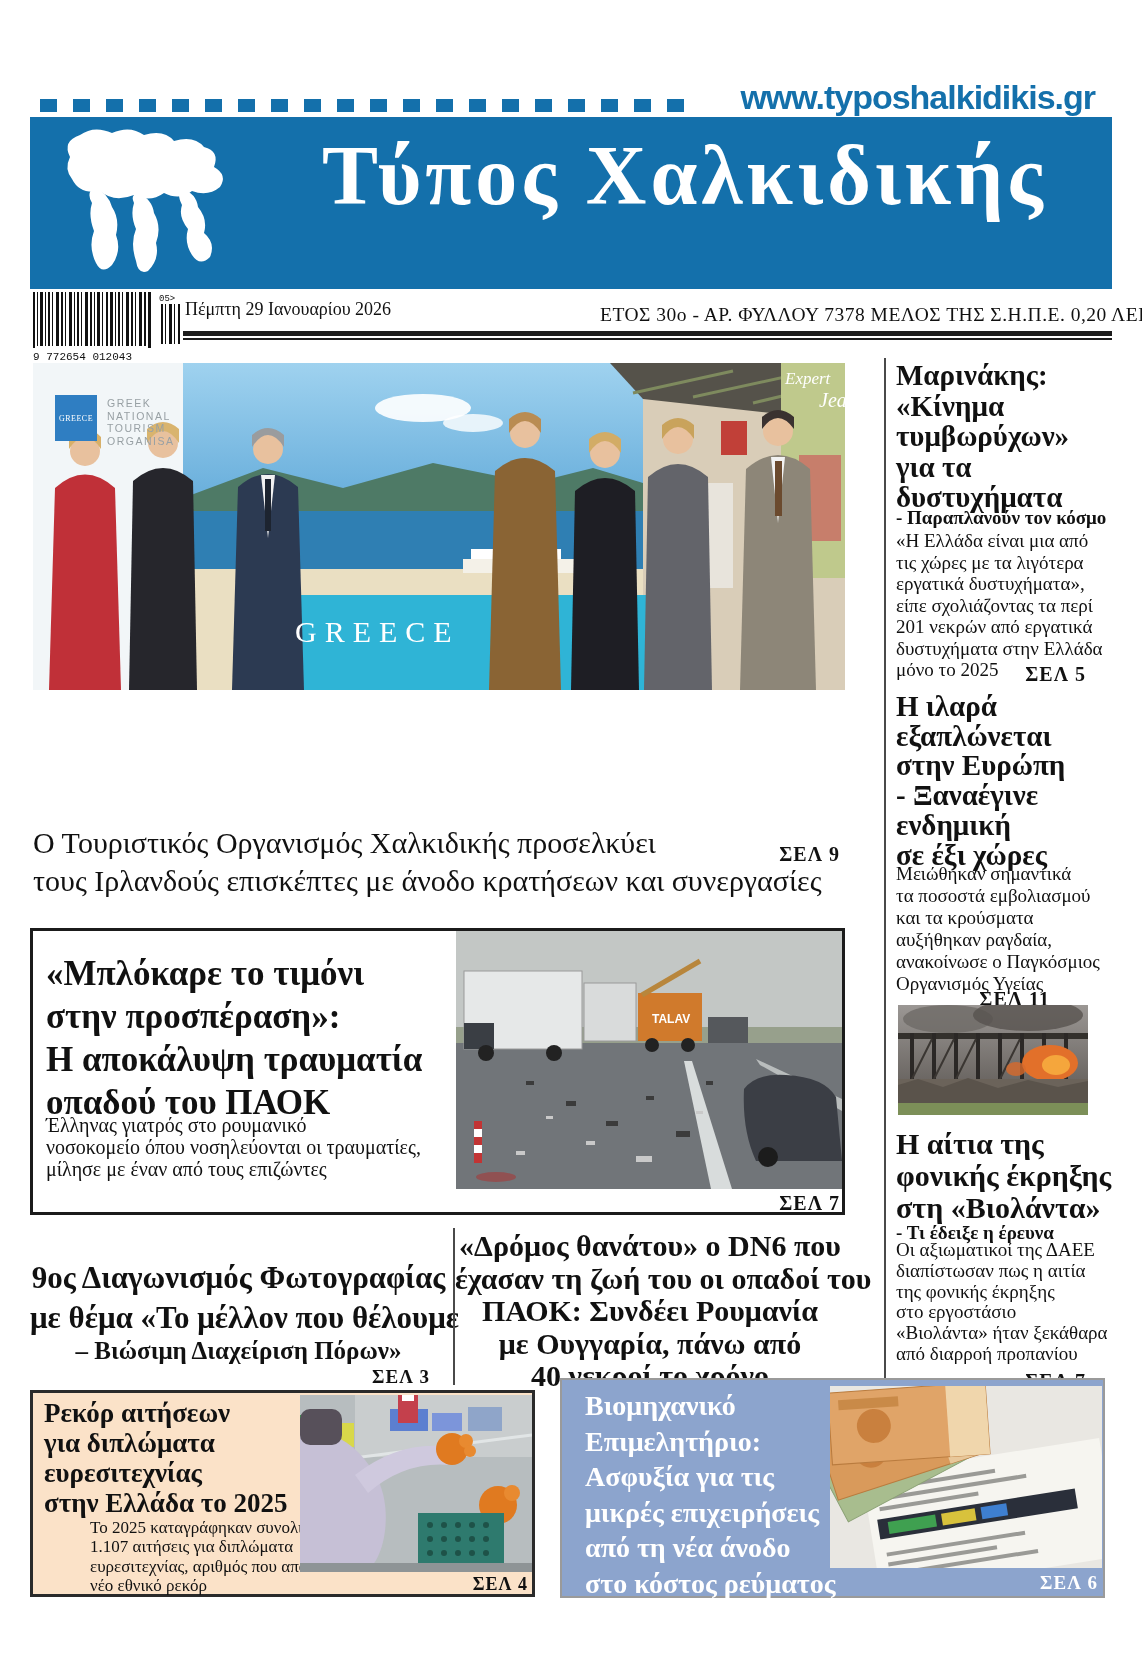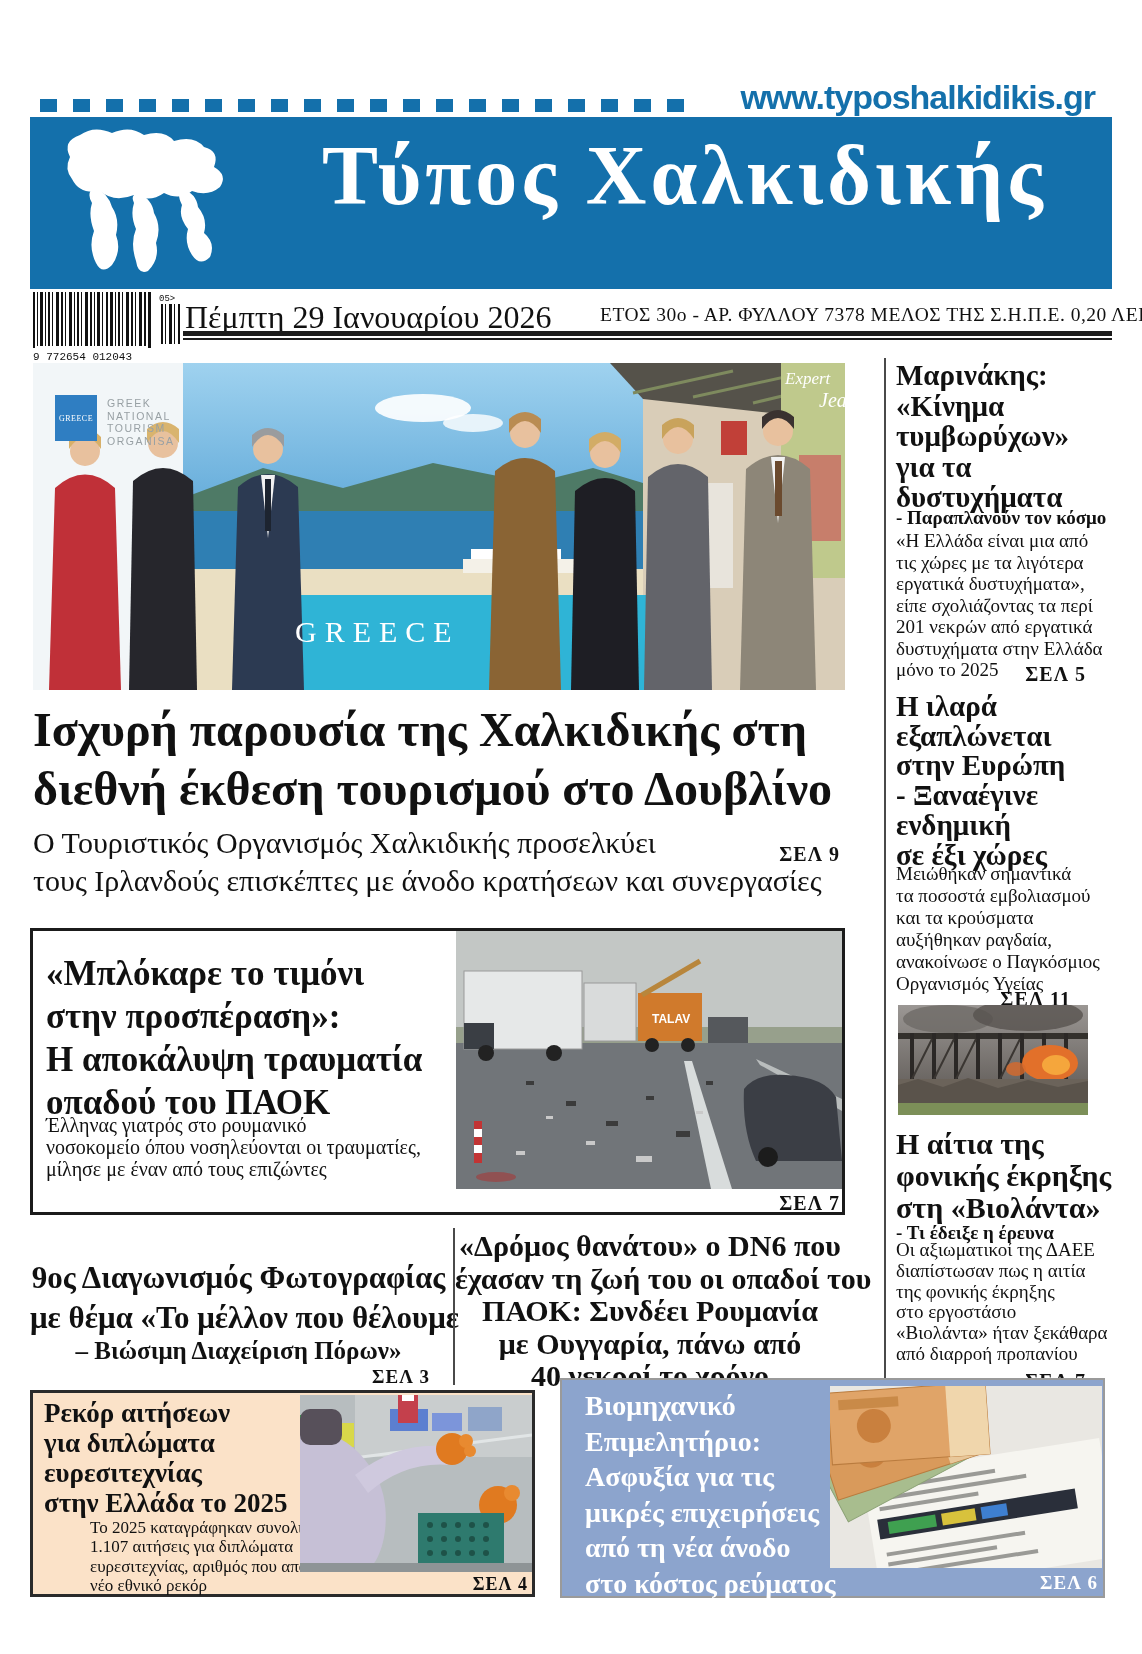--- a/index.html
+++ b/index.html
@@ -12,21 +12,21 @@
   .white{color:#fff;}
   .ref{font-weight:bold;font-size:20px;letter-spacing:1px;}
   
   .masthead{left:30px;top:117px;width:1082px;height:172px;background:#1470AB;}
   .dashes{left:40px;top:99px;width:645px;height:13px;
           background:repeating-linear-gradient(90deg,#1470AB 0 17px,transparent 17px 33px);}
   .url{left:650px;top:78px;width:445px;font-size:34px;font-weight:bold;color:#1470AB;text-align:right;letter-spacing:-1px;}
   .mast-title{left:292px;top:10px;width:800px;font-size:84px;font-weight:bold;color:#fff;letter-spacing:4px;}
   .mast-sub{right:20px;top:130px;font-size:22px;font-weight:bold;color:#fff;letter-spacing:1px;margin-top:38px;}
   
-  .dateline{left:185px;top:299px;font-size:32px;}
+  .dateline{left:185px;top:299px;font-size:18px;}
   .issue{left:600px;top:304px;width:512px;font-size:19.5px;text-align:right;letter-spacing:.5px;}
   .ruleA{left:183px;top:331px;width:929px;height:5px;background:#1c1c1c;}
   .ruleB{left:183px;top:338px;width:929px;height:2px;background:#1c1c1c;}
   .vdiv{background:#4a4a4a;width:2px;}
   
   .lead-h{left:33px;top:700px;width:812px;font-size:48px;font-weight:bold;line-height:59px;}
   .lead-sub{left:33px;top:824px;width:812px;font-size:30px;line-height:38px;}
   
   .crash-box{left:30px;top:928px;width:815px;height:287px;border:3px solid #1b1b1b;box-sizing:border-box;background:#fff;}
   .crash-h{left:46px;top:952px;width:410px;font-size:35px;font-weight:bold;line-height:43px;}
@@ -184,21 +184,21 @@
 
   <div class="abs vdiv" style="left:884px;top:358px;height:1024px;"></div>
 
   <div class="abs sb-h nowrap" style="left:896px;top:360px;width:200px;">Μαρινάκης:<br>«Κίνημα<br>τυμβωρύχων»<br>για τα<br>δυστυχήματα</div>
   <div class="abs sb-k nowrap" style="left:896px;top:507px;">- Παραπλανούν τον κόσμο</div>
   <div class="abs sb-b nowrap" style="left:896px;top:530px;width:200px;">«Η Ελλάδα είναι μια από<br>τις χώρες με τα λιγότερα<br>εργατικά δυστυχήματα»,<br>είπε σχολιάζοντας τα περί<br>201 νεκρών από εργατικά<br>δυστυχήματα στην Ελλάδα<br>μόνο το 2025</div>
   <div class="abs ref rt" style="left:896px;top:663px;width:190px;">ΣΕΛ 5</div>
 
   <div class="abs sb-h nowrap" style="left:896px;top:692px;width:200px;line-height:29.7px;">Η ιλαρά<br>εξαπλώνεται<br>στην Ευρώπη<br>- Ξαναέγινε<br>ενδημική<br>σε έξι χώρες</div>
   <div class="abs sb-b nowrap" style="left:896px;top:863px;width:200px;line-height:22px;">Μειώθηκαν σημαντικά<br>τα ποσοστά εμβολιασμού<br>και τα κρούσματα<br>αυξήθηκαν ραγδαία,<br>ανακοίνωσε ο Παγκόσμιος<br>Οργανισμός Υγείας</div>
-  <div class="abs ref rt" style="left:881px;top:988px;width:190px;">ΣΕΛ 11</div>
+  <div class="abs ref rt" style="left:860px;top:988px;width:190px;">ΣΕΛ 11</div>
 
   <svg class="abs" style="left:898px;top:1005px;" width="190" height="110" viewBox="0 0 190 110">
     <defs>
       <linearGradient id="smk" x1="0" y1="0" x2="0" y2="1">
         <stop offset="0" stop-color="#9B9794"></stop>
           <stop offset="1" stop-color="#55504C"></stop>
       </linearGradient>
     </defs>
     <rect x="0" y="0" width="190" height="110" fill="url(#smk)"></rect>
     <ellipse cx="50" cy="14" rx="45" ry="14" fill="#6E6A66" opacity=".8"></ellipse>
@@ -221,21 +221,20 @@
     <rect x="0" y="74" width="190" height="24" fill="#6B635A"></rect>
     <path d="M0 80 L20 74 L45 82 L70 73 L100 83 L130 75 L160 82 L190 76 L190 98 L0 98 Z" fill="#5A534B"></path>
     <rect x="0" y="98" width="190" height="12" fill="#7C8F58"></rect>
   </svg>
 
   <div class="abs sb-h nowrap" style="left:896px;top:1128px;width:200px;line-height:32px;font-size:30px;">Η αίτια της<br>φονικής έκρηξης<br>στη «Βιολάντα»</div>
   <div class="abs sb-k nowrap" style="left:896px;top:1222px;">- Τι έδειξε η έρευνα</div>
   <div class="abs sb-b nowrap" style="left:896px;top:1240px;width:200px;line-height:20.8px;">Οι αξιωματικοί της ΔΑΕΕ<br>διαπίστωσαν πως η αιτία<br>της φονικής έκρηξης<br>στο εργοστάσιο<br>«Βιολάντα» ήταν ξεκάθαρα<br>από διαρροή προπανίου</div>
   <div class="abs ref rt" style="left:896px;top:1370px;width:190px;">ΣΕΛ 7</div>
 
-  <div class="abs lead-h nowrap">Ισχυρή παρουσία της Χαλκιδικής στη<br>διεθνή έκθεση τουρισμού στο Δουβλίνο</div>
   <div class="abs lead-sub nowrap">Ο Τουριστικός Οργανισμός Χαλκιδικής προσελκύει<br>τους Ιρλανδούς επισκέπτες με άνοδο κρατήσεων και συνεργασίες</div>
   <div class="abs ref rt" style="left:33px;top:843px;width:807px;text-align:right;">ΣΕΛ 9</div>
 
   <div class="abs crash-box"></div>
   <div class="abs crash-h nowrap">«Μπλόκαρε το τιμόνι<br>στην προσπέραση»:<br>Η αποκάλυψη τραυματία<br>οπαδού του ΠΑΟΚ</div>
   <div class="abs crash-b nowrap">Έλληνας γιατρός στο ρουμανικό<br>νοσοκομείο όπου νοσηλεύονται οι τραυματίες,<br>μίλησε με έναν από τους επιζώντες</div>
   <div class="abs" style="left:456px;top:931px;width:386px;height:258px;">
     <svg width="386" height="258" viewBox="0 0 386 258">
       <rect x="0" y="0" width="386" height="112" fill="#C3C7C5"></rect>
       <rect x="0" y="96" width="386" height="20" fill="#97A08C"></rect>

